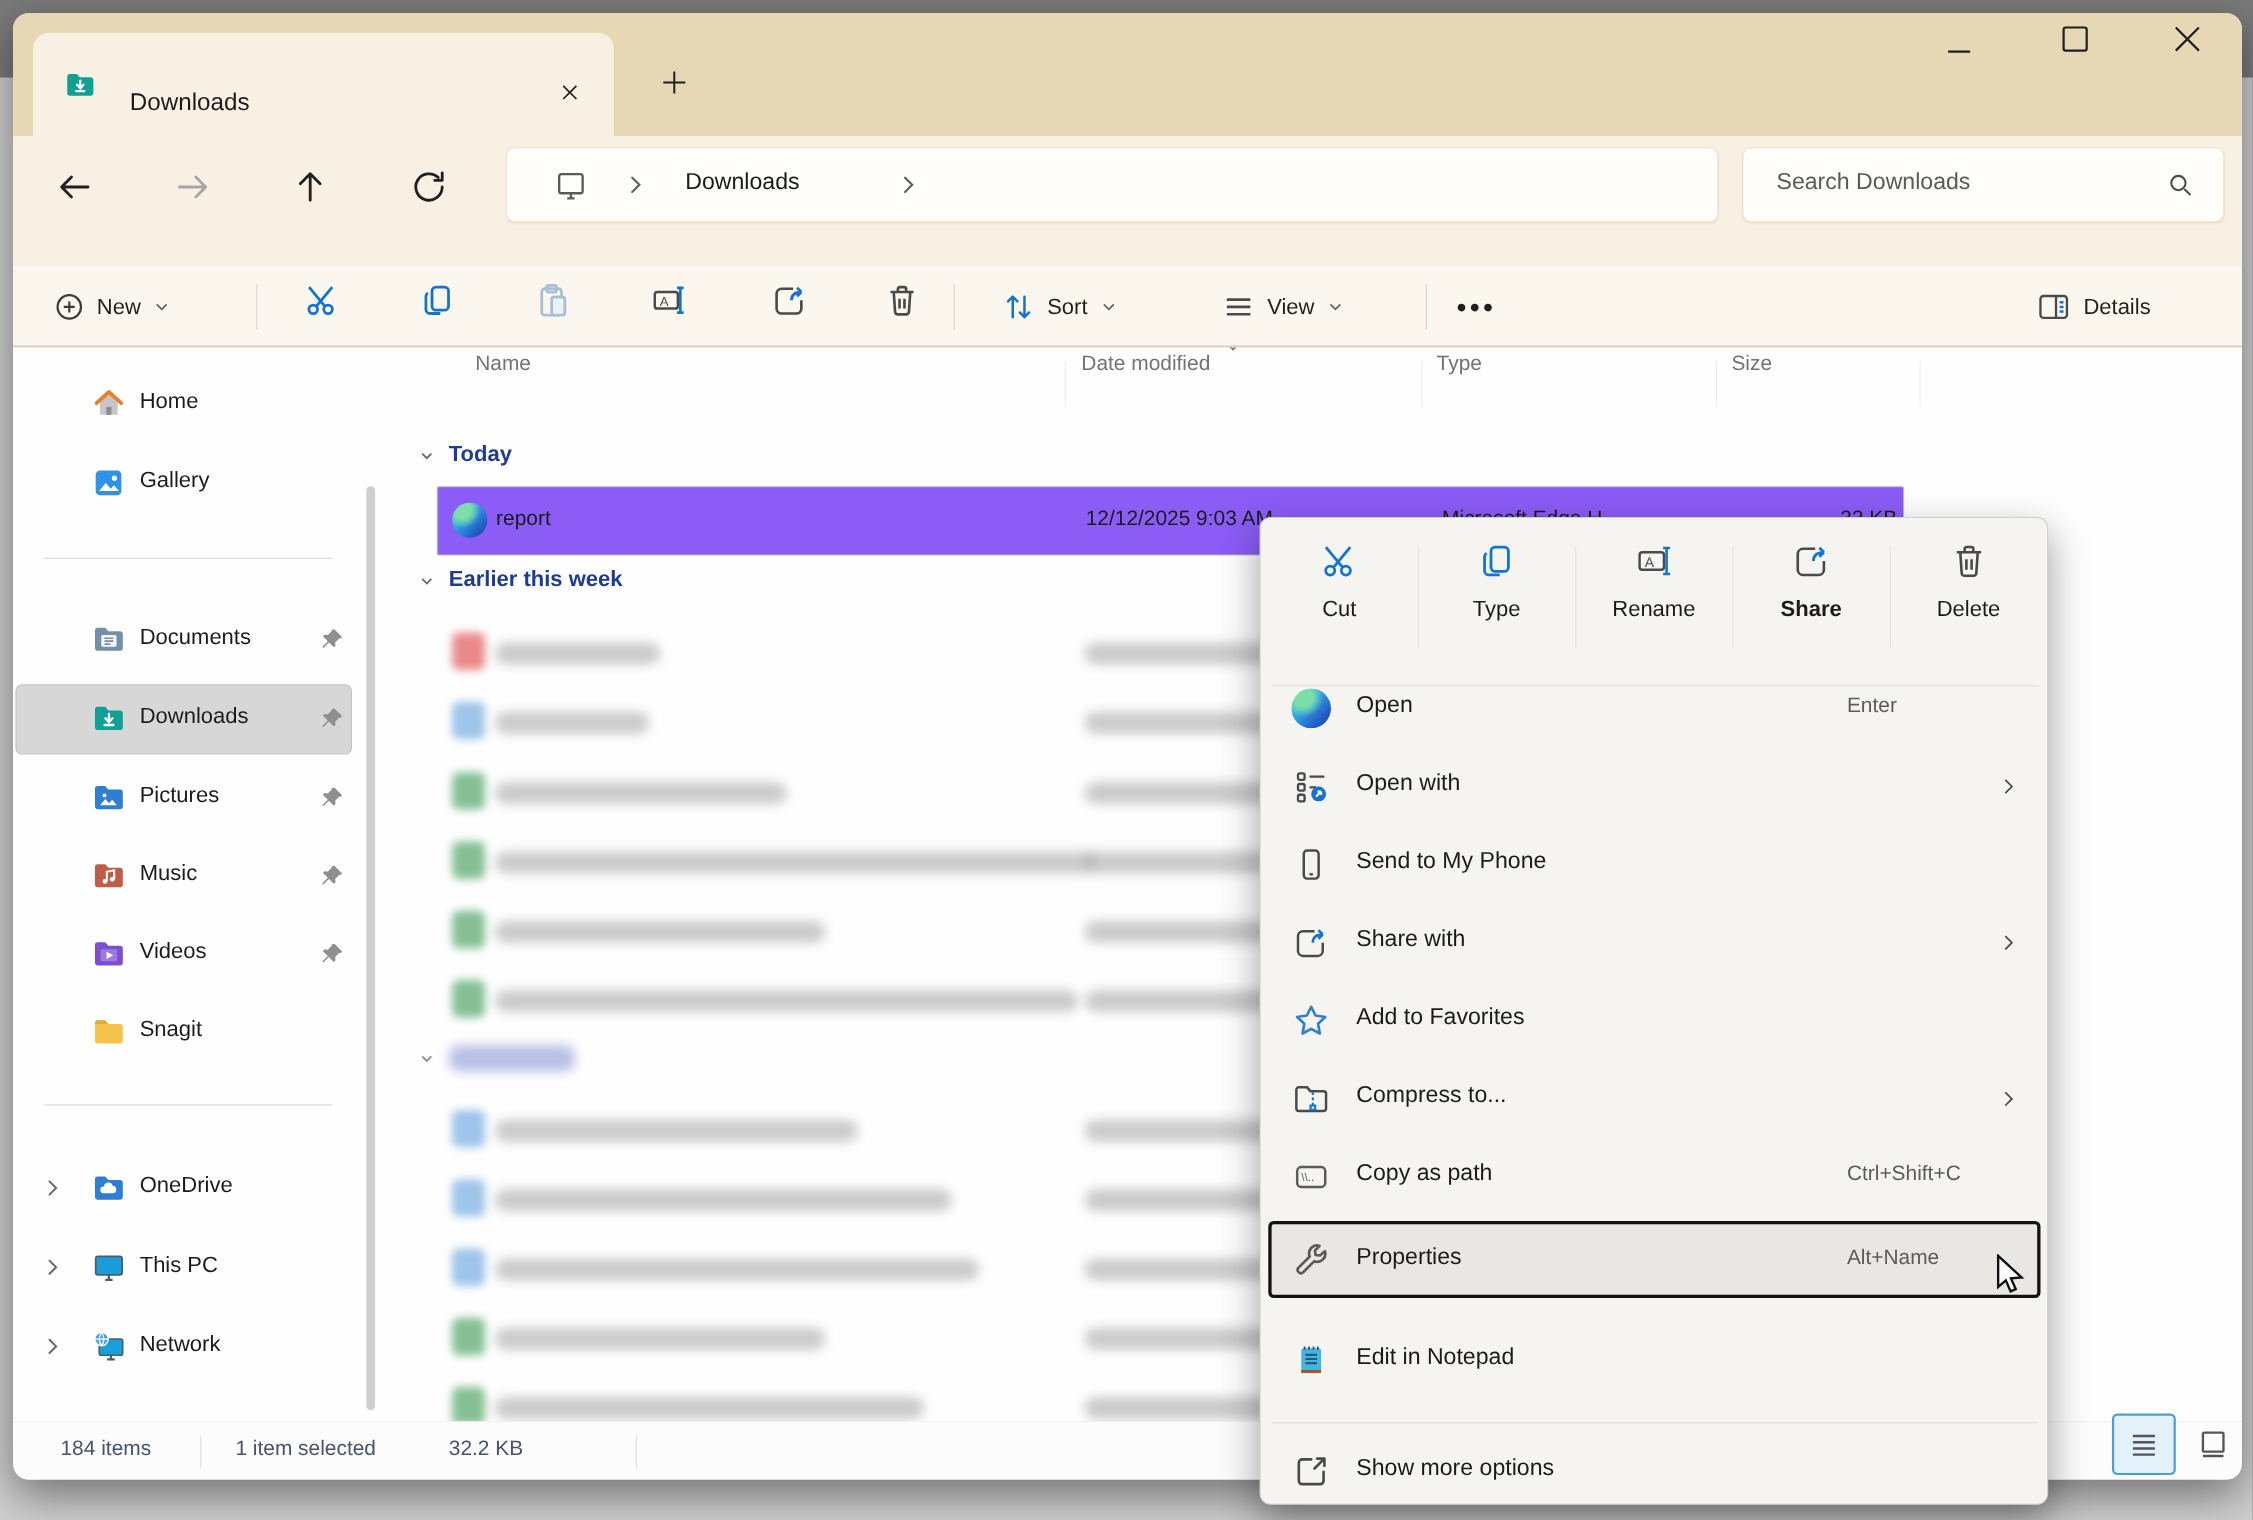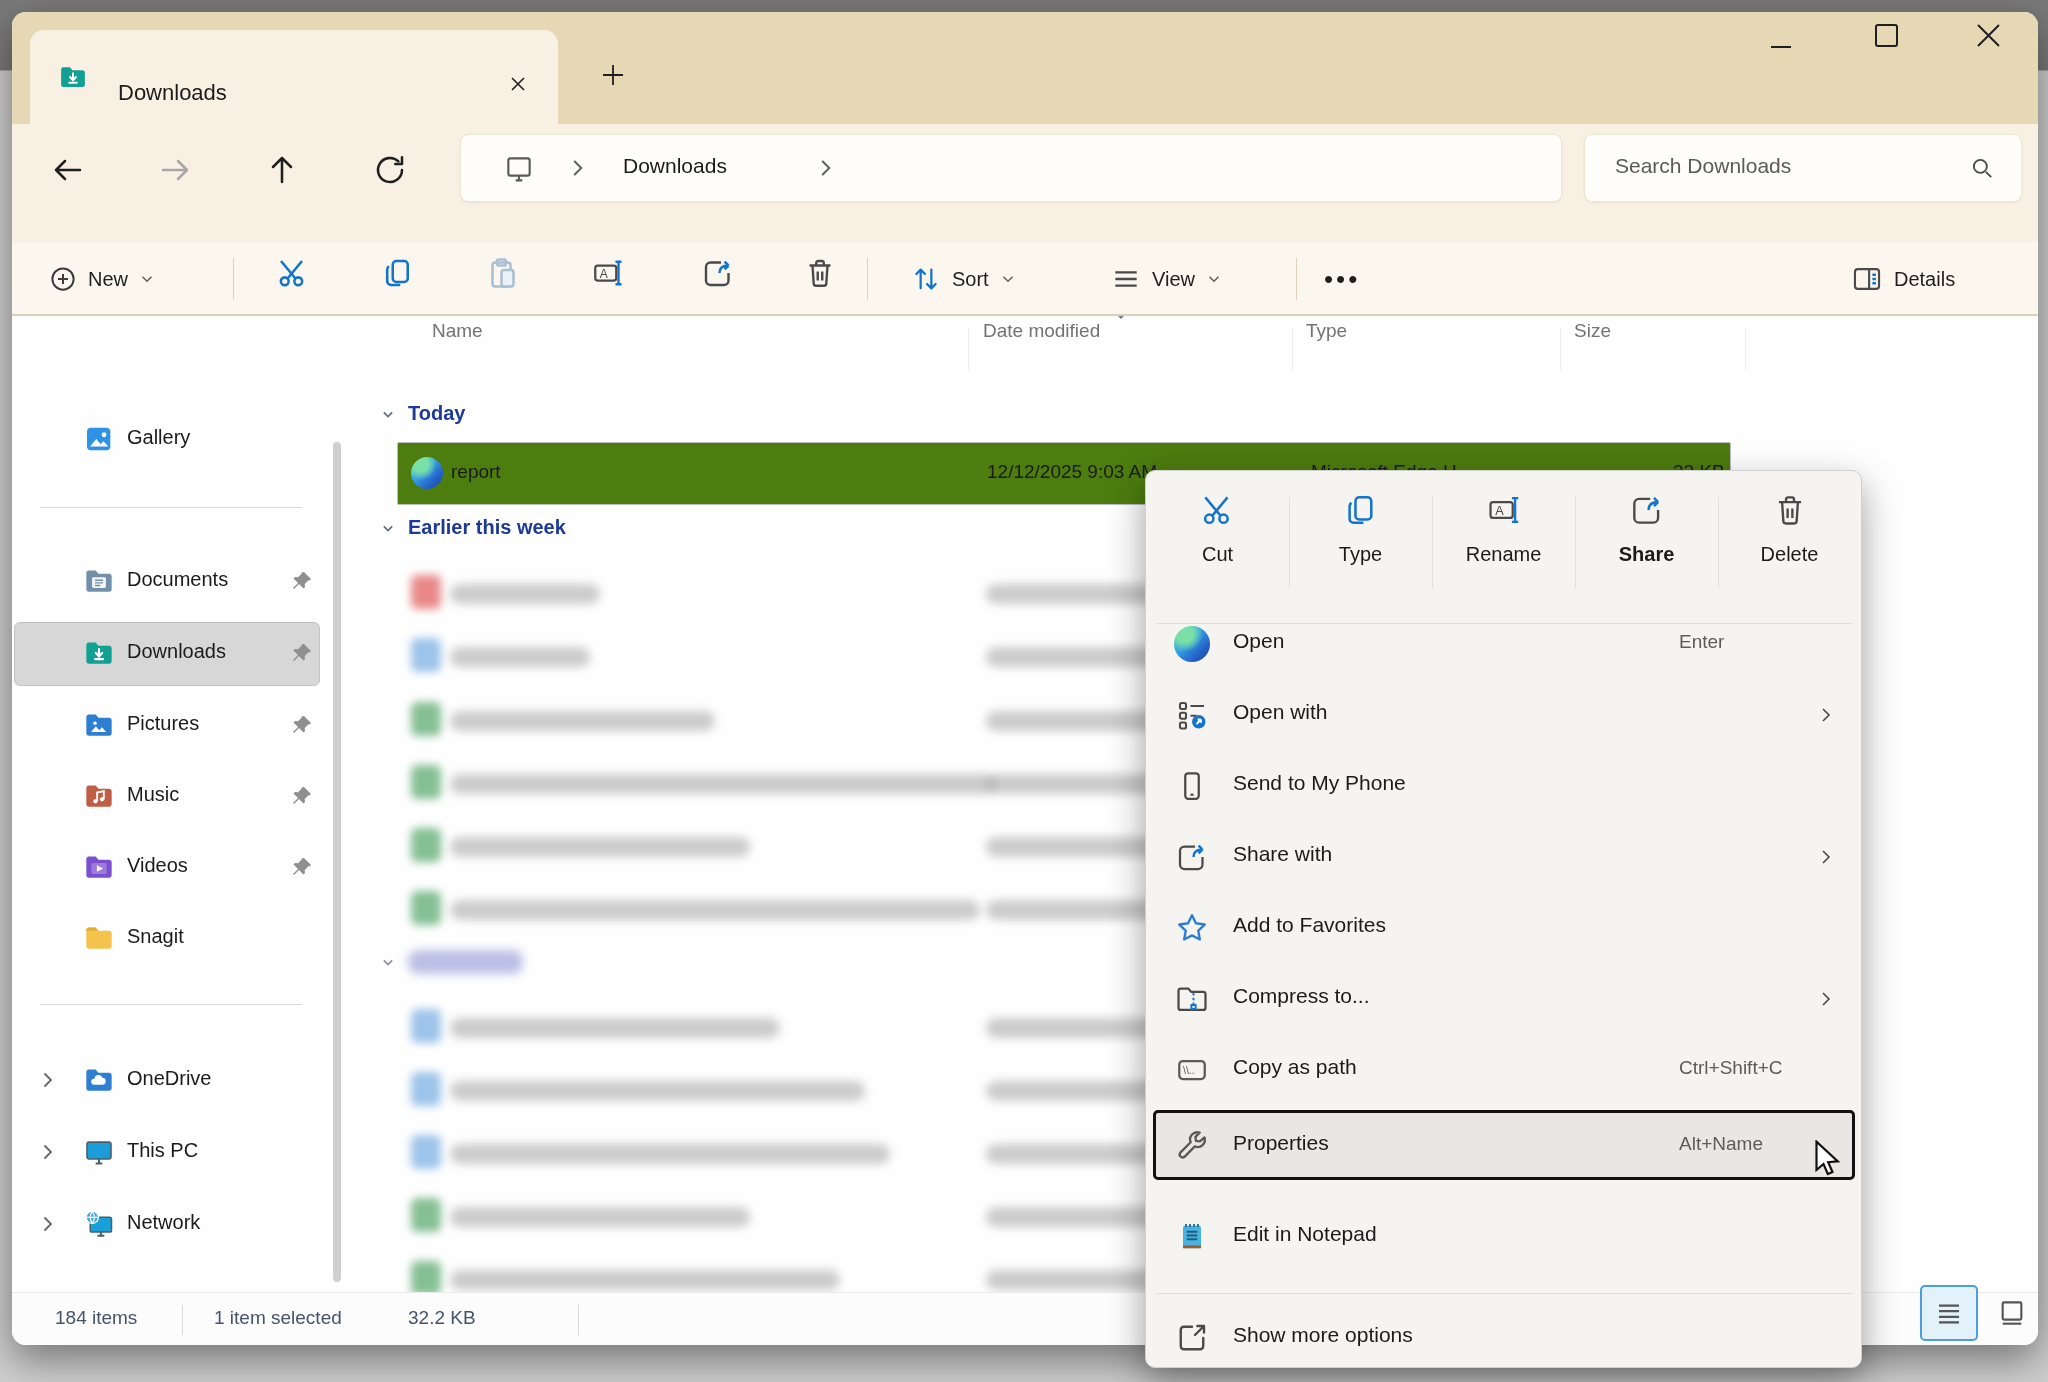--- a/index.html
+++ b/index.html
@@ -34,21 +34,21 @@
   .side-divider{position:absolute;left:28px;width:262px;height:1px;background:#d8d8d8;}
   .side-selected{position:absolute;left:2px;top:306px;width:306px;height:64px;background:#d7d7d7;
                  border:1px solid #c2c2c2;border-radius:6px;}
   .side-scroll{position:absolute;left:321px;top:126px;width:8px;height:840px;background:#cfcfcf;border-radius:4px;}
 
   
   .colhead{position:absolute;top:4px;height:56px;color:#737373;font-size:19px;}
   .coldiv{position:absolute;top:12px;width:1px;height:42px;background:#ececec;}
   .group-h{position:absolute;display:flex;align-items:center;gap:10px;color:#1d3a94;font-size:20px;font-weight:700;}
   .frow{position:absolute;left:385px;width:1334px;height:63px;}
-  .frow.selected{background:#4d7c0f;border:1px solid #bcbcbc;border-radius:2px;}
+  .frow.selected{background:#8b5cf6;border:1px solid #bcbcbc;border-radius:2px;}
   .ficon{position:absolute;left:14px;top:13px;width:30px;height:34px;border-radius:6px;filter:blur(4px);opacity:.72;}
   .blob{position:absolute;top:22px;height:20px;background:#8e8e8e;opacity:.45;filter:blur(5px);border-radius:10px;}
   .blob.date{left:589px;}
   .cell{position:absolute;top:18px;font-size:19px;color:#1b1b1b;white-space:nowrap;}
 
   .edge{width:32px;height:32px;border-radius:50%;
         background:radial-gradient(circle at 30% 22%,#7ae0a8 0 22%,rgba(0,0,0,0) 48%),
                    linear-gradient(135deg,#4cd3a5 0%,#35a7e8 38%,#2563c9 72%,#1a3f9e 100%);}
 
   
@@ -262,20 +262,30 @@
             </svg>
           </span>
         <span>Details</span>
       </div>
     </div>
 
     <div class="body">
 
       <div class="side-selected"></div>
 
+      <div class="side-item" style="top:21px;">
+        <span class="side-ic">
+          <svg width="32" height="32" viewBox="0 0 24 24">
+              <path d="M6 10.6v9h12v-9L12 5.2z" fill="#c6c6c6"></path>
+              <path d="M3.6 11.6 12 4l8.4 7.6" stroke="#e8822a" stroke-width="2.6" fill="none" stroke-linecap="round" stroke-linejoin="round"></path>
+              <rect x="10.3" y="14.2" width="3.4" height="5.4" fill="#8b8b8b"></rect>
+            </svg>
+        </span>
+        <span class="lbl">Home</span>
+      </div>
 
       <div class="side-item" style="top:93px;">
         <span class="side-ic">
           <svg width="32" height="32" viewBox="0 0 24 24">
               <rect x="3" y="3.5" width="17.5" height="17" rx="3" fill="#2e93e6"></rect>
               <circle cx="15.8" cy="8.8" r="1.8" fill="#fff"></circle>
               <path d="M5.3 17.6l4.6-5.6 3.4 4 2.1-2.4 3.6 4z" fill="#fff"></path>
             </svg>
         </span>
         <span class="lbl">Gallery</span>

